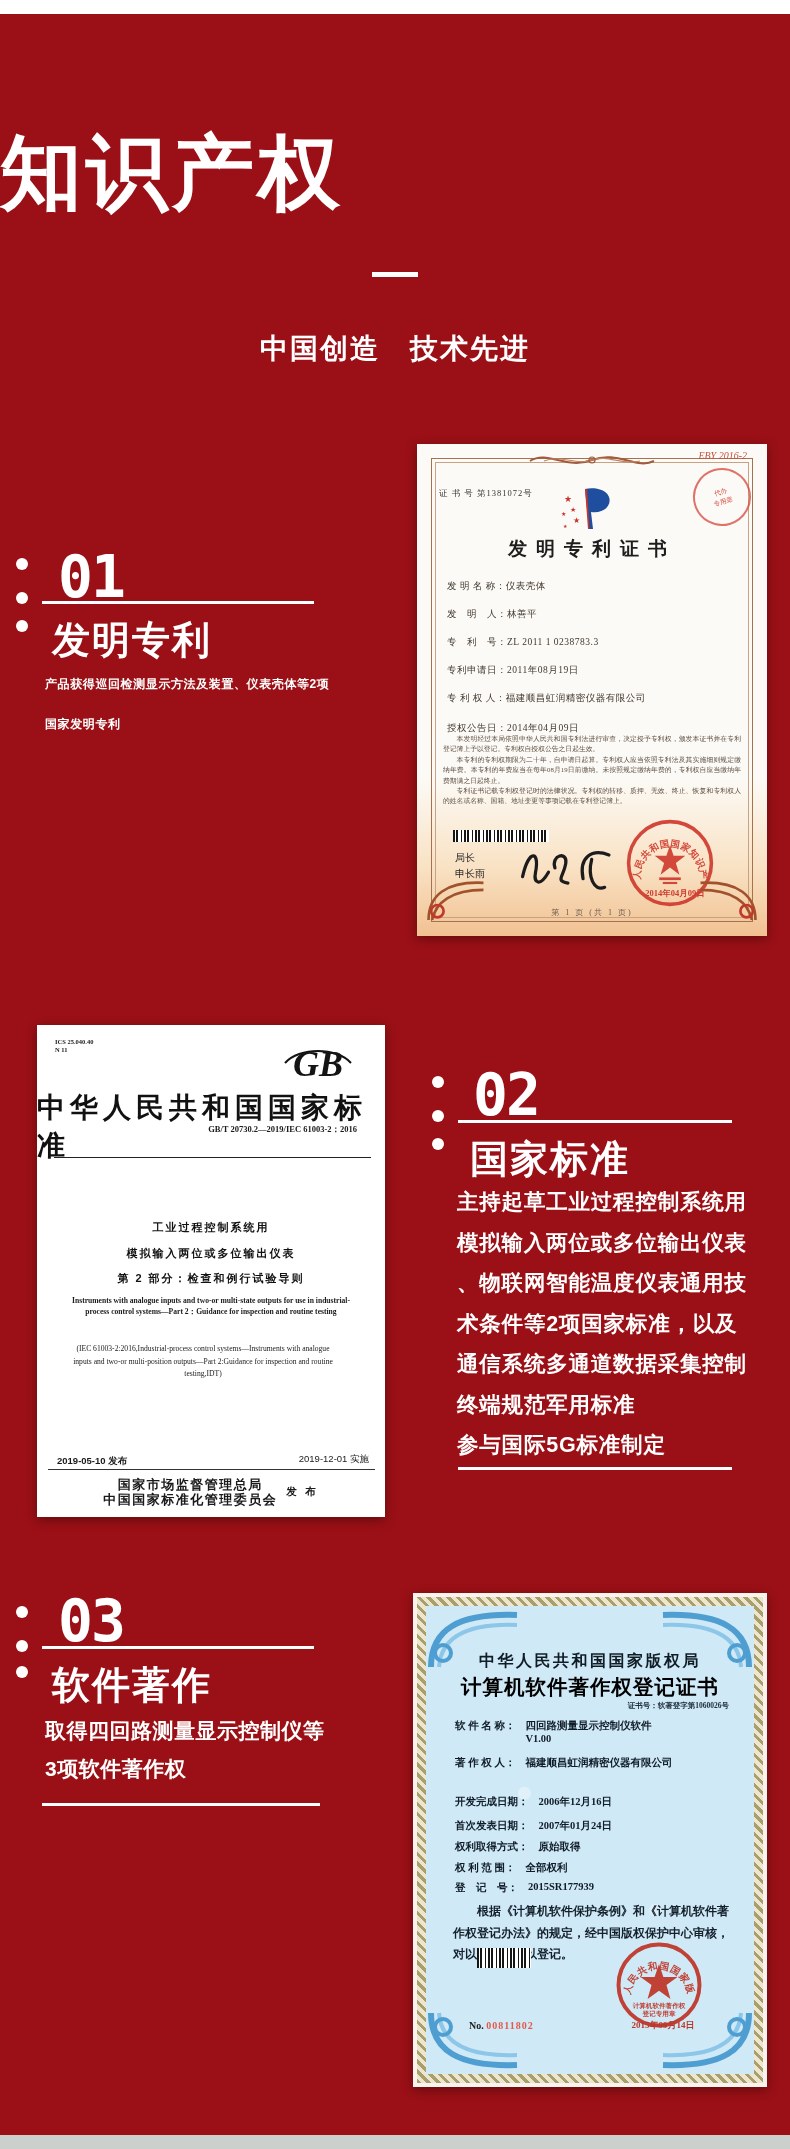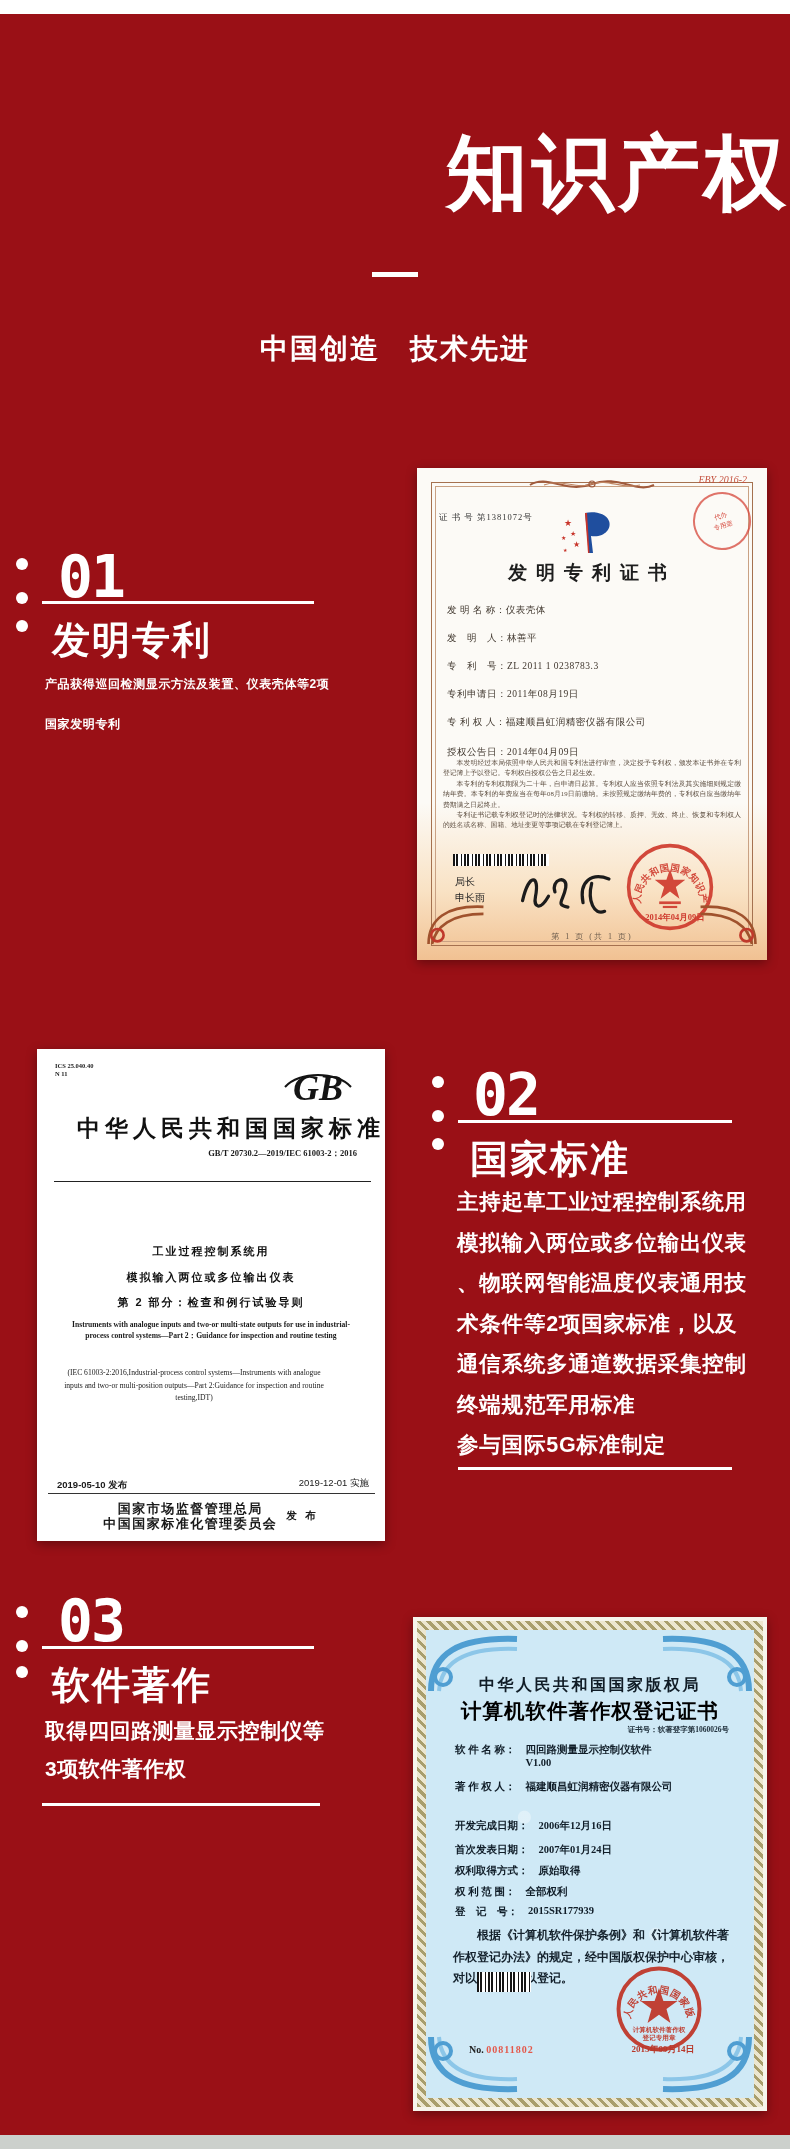--- a/index.html
+++ b/index.html
@@ -2,34 +2,34 @@
 <html><head>
 <meta charset="utf-8">
 <style>
   html,body{margin:0;padding:0;background:#6e0b0e;}
   #page{position:relative;width:790px;height:2149px;background:#9a1016;overflow:hidden;
         font-family:"Liberation Sans",sans-serif;color:#fff;}
   .abs{position:absolute;}
 
   
   .top-strip{left:0;top:0;width:790px;height:14px;background:#ffffff;}
-  .page-title{left:0;top:130px;width:790px;text-align:right;font-size:82px;font-weight:900;
+  .page-title{left:0;top:130px;width:790px;text-align:left;font-size:82px;font-weight:900;
               letter-spacing:4px;line-height:1.05;}
   .title-divider{left:372px;top:272px;width:46px;height:5px;background:#fff;}
   .page-subtitle{left:0;top:330px;width:790px;text-align:center;font-size:28px;font-weight:bold;letter-spacing:2px;}
 
   
   .dot{width:12px;height:12px;border-radius:50%;background:#fff;}
   .sec-num{font-family:"DejaVu Sans Mono",monospace;font-weight:bold;font-size:58px;letter-spacing:-2px;line-height:1;}
   .sec-rule{height:3px;background:#fff;}
   .sec-head{font-size:38px;font-weight:900;letter-spacing:2px;line-height:1;}
   .sec-desc{font-weight:bold;line-break:anywhere;}
 
   
-  .cert{box-shadow:0 3px 10px rgba(0,0,0,.35);margin-top:24px;}
+  .cert{box-shadow:0 3px 10px rgba(0,0,0,.35);}
 
   
   .pcert{left:417px;top:444px;width:350px;height:492px;
          background:linear-gradient(180deg,#fcfaf6 0%,#fcfaf6 68%,#f9e2c4 86%,#f1c192 100%);
          color:#3a332c;font-family:"Liberation Serif",serif;}
   .pframe{position:absolute;inset:14px;border:1px solid #a5714f;}
   .pframe::before{content:"";position:absolute;inset:3px;border:1px solid #c9a183;}
   .phand{right:20px;top:6px;font-size:10px;font-style:italic;color:#c4503e;}
   .pcertno{left:22px;top:44px;font-size:8.5px;letter-spacing:1px;color:#333;}
   .plogo{left:141px;top:42px;width:58px;height:46px;}
@@ -51,27 +51,27 @@
   .pseal{left:208px;top:374px;width:90px;height:90px;opacity:.92;}
   .psealdate{left:212px;top:444px;width:92px;text-align:center;font-size:8.5px;font-weight:bold;color:#cf3b2e;}
   .ppage{left:0;top:463px;width:100%;text-align:center;font-size:8px;color:#6b5b4c;letter-spacing:2px;}
   .pflour{width:62px;height:58px;}
 
   
   .gbdoc{left:37px;top:1025px;width:348px;height:492px;background:#ffffff;
          color:#1a1a1a;font-family:"Liberation Serif",serif;}
   .gbics{left:18px;top:13px;font-size:6.5px;font-weight:bold;line-height:8px;}
   .gblogo{right:28px;top:18px;width:78px;height:40px;}
-  .gbheader{left:0;top:64px;width:100%;text-align:right;font-size:23px;font-weight:bold;letter-spacing:5px;color:#111;}
+  .gbheader{left:0;top:64px;width:100%;text-align:left;font-size:28px;font-weight:bold;letter-spacing:5px;color:#111;}
   .gbstdno{right:28px;top:99px;font-size:8.5px;font-weight:bold;}
   .gbhr{left:17px;top:132px;width:317px;height:1px;background:#222;}
   .gbtitle{left:0;top:190px;width:100%;text-align:center;font-size:11px;font-weight:bold;
            letter-spacing:2px;line-height:25.5px;color:#111;font-family:"Liberation Sans",sans-serif;}
   .gben{left:34px;top:270px;width:280px;text-align:center;font-size:7.6px;font-weight:bold;line-height:11px;}
-  .gbiec{left:27px;top:318px;width:260px;text-align:center;font-size:7.6px;line-height:12.5px;}
+  .gbiec{left:36px;top:318px;width:260px;text-align:center;font-size:7.6px;line-height:12.5px;}
   .gbdate-l{left:20px;top:430px;font-size:9.5px;font-weight:bold;font-family:"Liberation Sans",sans-serif;}
   .gbdate-r{right:16px;top:428px;font-size:9.5px;font-weight:normal;font-family:"Liberation Sans",sans-serif;}
   .gbline{left:11px;top:444px;width:327px;height:1px;background:#333;}
   .gbpub{left:0;top:452px;width:100%;display:flex;justify-content:center;align-items:center;gap:9px;}
   .gbpub .names{font-size:13px;font-weight:bold;letter-spacing:1.5px;line-height:15px;text-align:center;}
   .gbpub .fabu{font-size:10.5px;font-weight:bold;letter-spacing:3px;}
 
   
   .swcert{left:413px;top:1593px;width:354px;height:494px;background:#f6f4ec;color:#17242e;
           font-family:"Liberation Serif",serif;}

